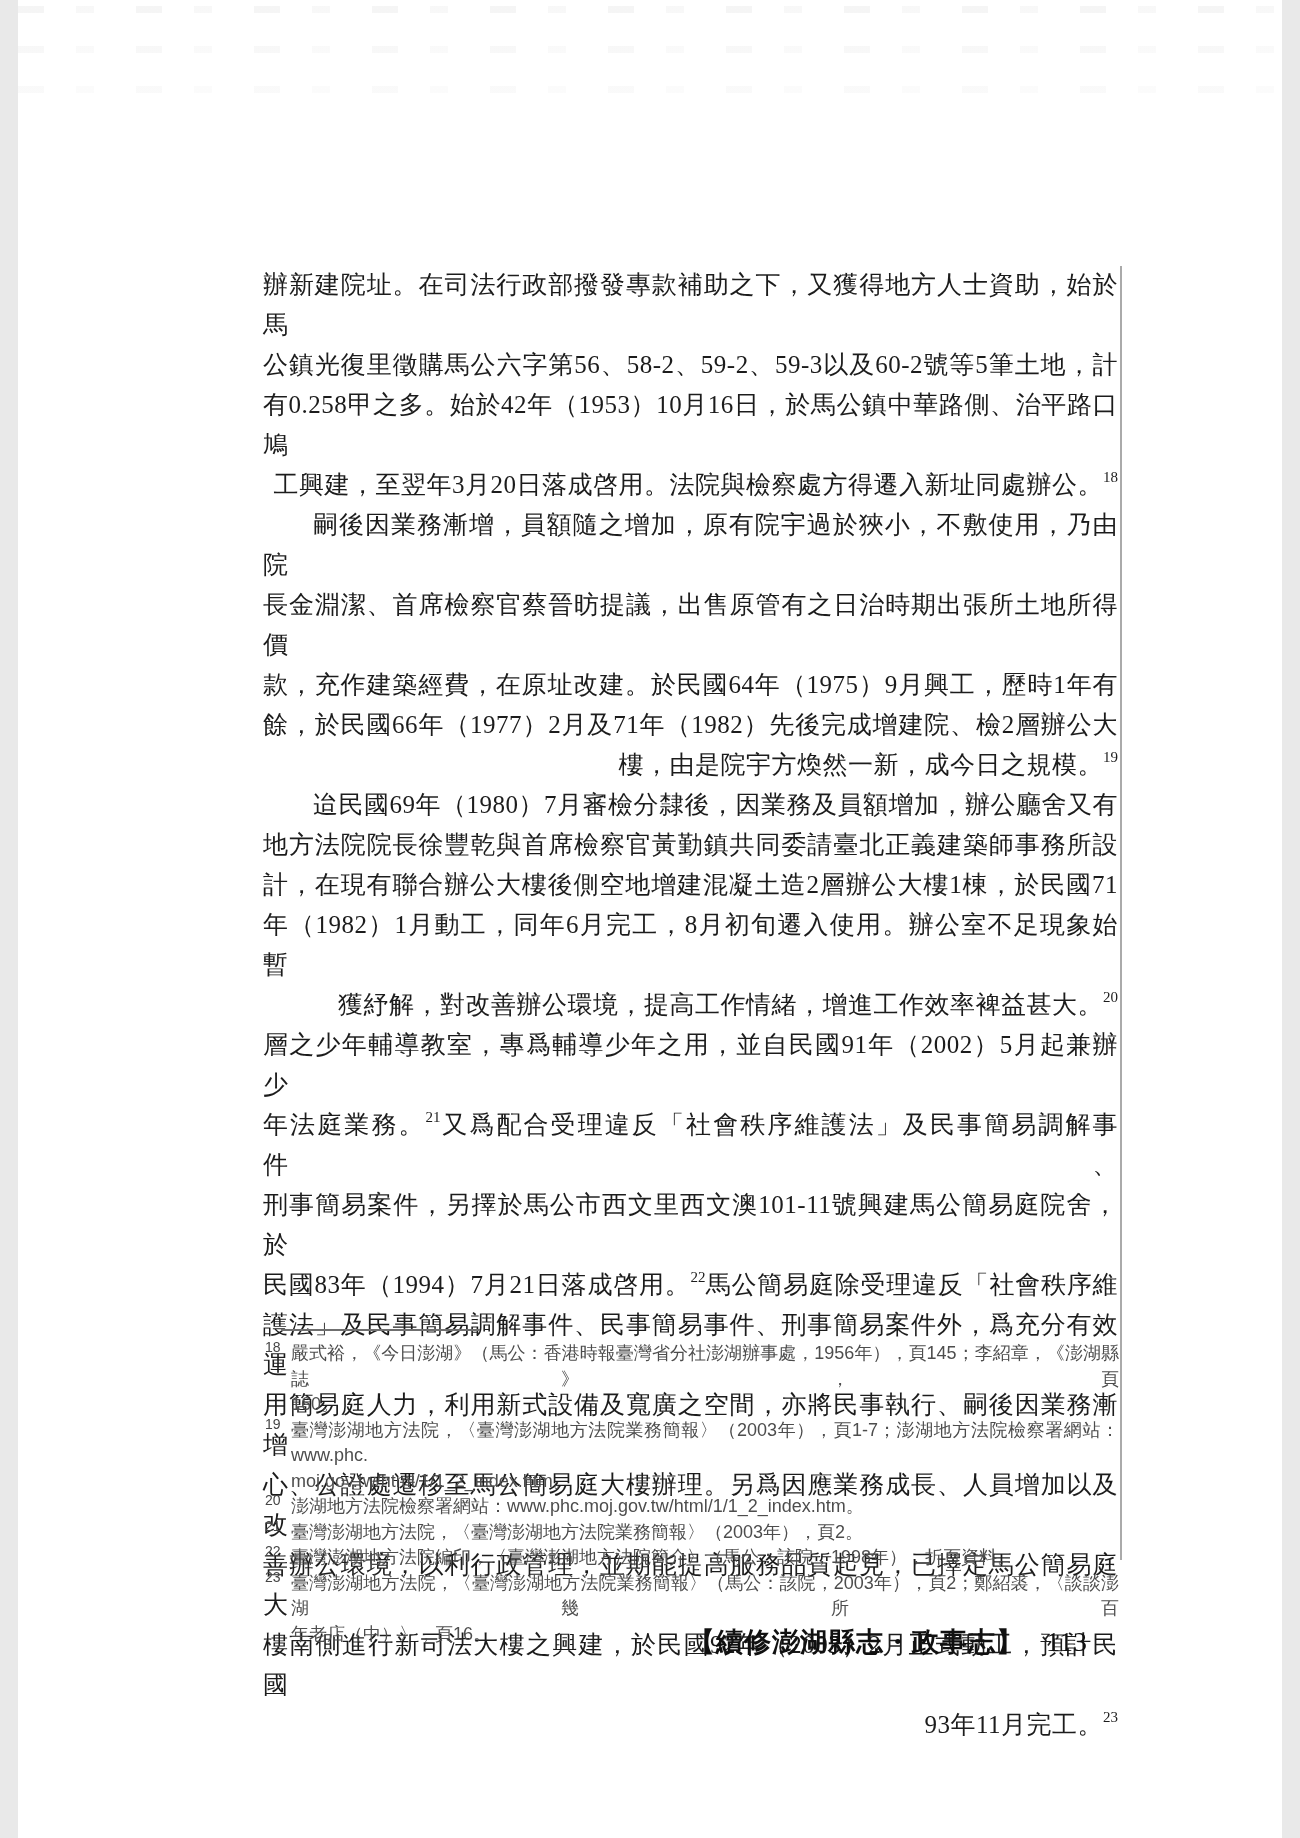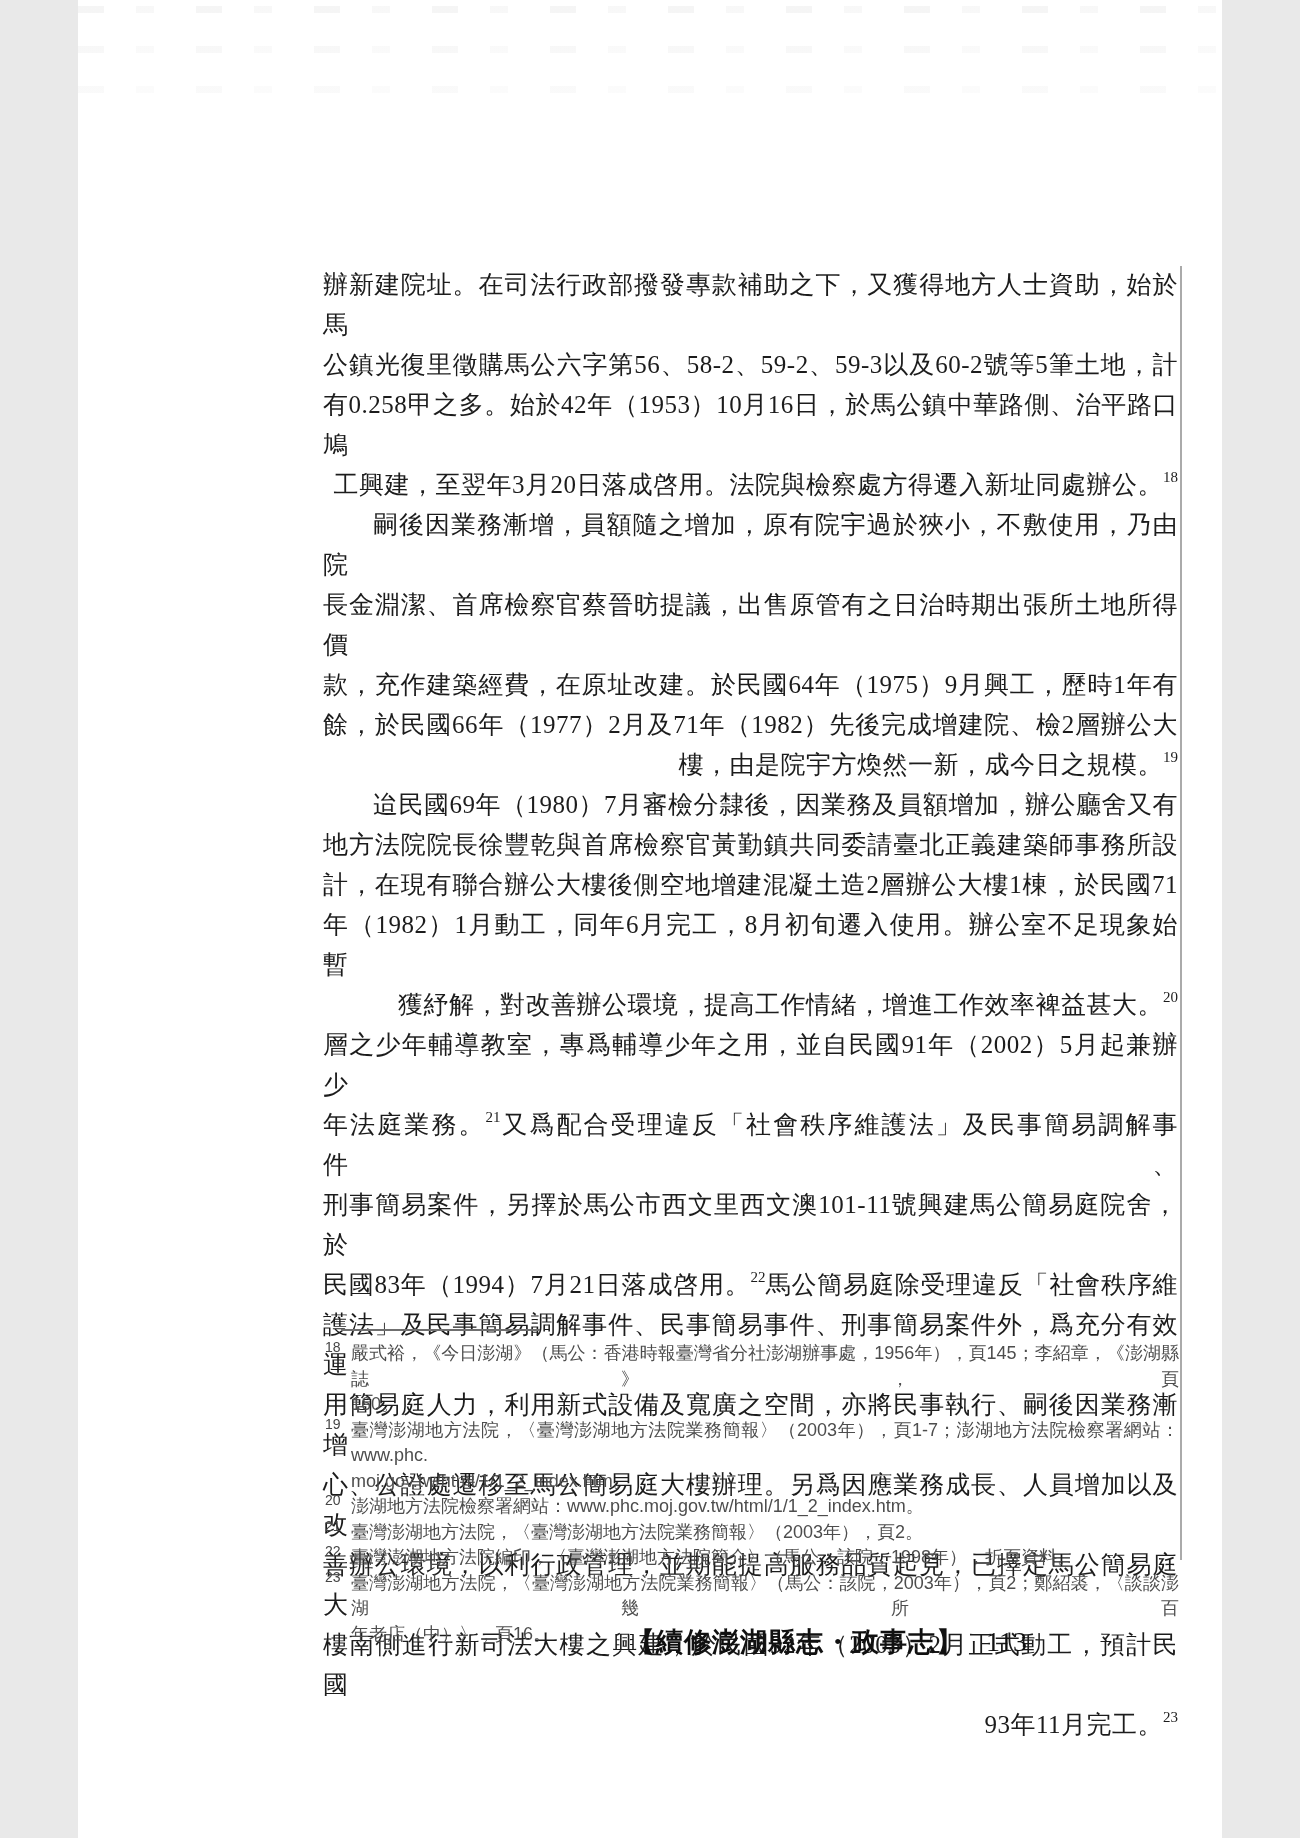--- a/index.html
+++ b/index.html
@@ -1,18 +1,18 @@
 <!DOCTYPE html>
 <html lang="zh-Hant"><head>
 <meta charset="utf-8">
 <style>
   html,body{margin:0;padding:0;background:#e9e9e9;}
   .page{
     position:relative;
-    width:1144px;height:1838px;
+    width:1264px;height:1838px;
     margin:0 auto;
     background:#ffffff;
     font-family:"Liberation Serif","DejaVu Serif",serif;
     overflow:hidden;
   }
   
   .artifact-row{
     position:absolute;left:0;right:0;height:7px;
     background:repeating-linear-gradient(90deg,#ededed 0 26px,transparent 26px 58px,#f2f2f2 58px 76px,transparent 76px 118px);
     opacity:.55;

